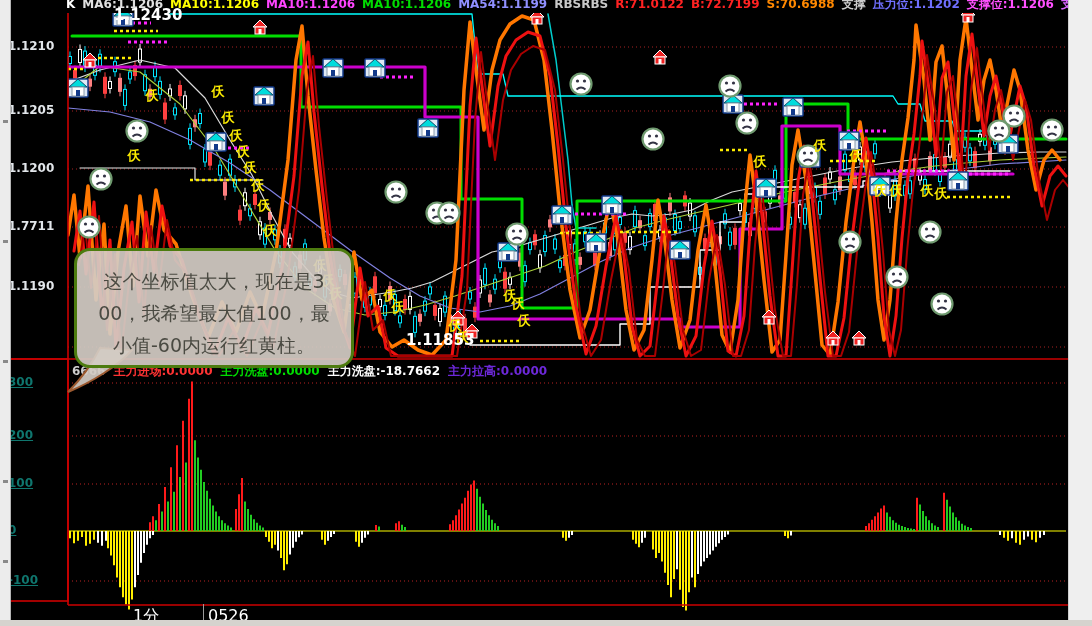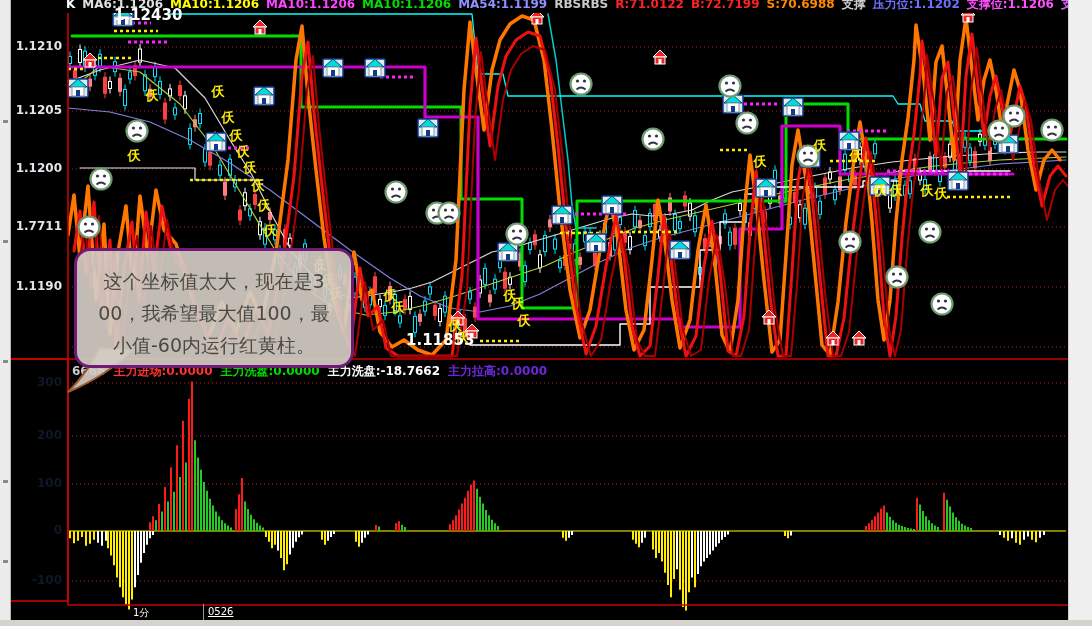--- a/index.html
+++ b/index.html
@@ -10,30 +10,30 @@
   #right-edge{position:absolute;left:1068px;top:0;width:24px;height:626px;background:#efefef;border-left:1px solid #cfcfcf;}
   #bottom-edge{position:absolute;left:0;top:620px;width:1092px;height:6px;background:#d6d3ce;}
   .tick{position:absolute;left:3px;width:5px;height:3px;background:#8a8a8a;}
   svg#chart{position:absolute;left:0;top:0;pointer-events:none;}
   #header-line{position:absolute;left:66px;top:-4px;height:17px;white-space:nowrap;
     font-size:12px;font-weight:bold;letter-spacing:0px;}
   #header-line span{margin-right:7px;}
   #lower-header{position:absolute;left:72px;top:363px;height:15px;white-space:nowrap;
     font-size:12px;font-weight:bold;}
   #lower-header span{margin-right:8px;}
-  .yaxis-label{position:absolute;left:8px;width:54px;text-align:right;
+  .yaxis-label{position:absolute;left:8px;width:54px;
     font-size:12px;font-weight:bold;color:#e2e6ea;}
-  .yaxis-label.lower{color:#0f172a;}
+  .yaxis-label.lower{color:#0f766e;text-decoration:underline;}
   .price-annotation{position:absolute;font-size:15px;font-weight:bold;color:#ffffff;margin-left:8px;}
   #tooltip{position:absolute;left:74px;top:248px;width:274px;height:100px;
-    background:rgba(212,204,196,0.92);border:3px solid #701a75;border-radius:16px;
+    background:rgba(212,204,196,0.92);border:3px solid #4d7c0f;border-radius:16px;
     color:#4a4a42;font-size:19px;line-height:32px;text-align:center;
     padding-top:14px;white-space:pre-line;}
   #tooltip-tail{position:absolute;left:60px;top:346px;width:90px;height:50px;}
-  #bottom-bar{position:absolute;left:10px;top:604px;width:1058px;height:16px;color:#fff;font-size:10px;}
+  #bottom-bar{position:absolute;left:10px;top:604px;width:1058px;height:16px;color:#fff;font-size:16px;}
   #period-label{position:absolute;left:123px;top:2px;}
   #code-label{position:absolute;left:198px;top:2px;text-decoration:underline;}
   #bar-divider{position:absolute;left:193px;top:0px;width:1px;height:16px;background:#9a9a9a;}
 </style>
 </head>
 <body>
 
 <div id="stage">
   <div id="blackarea"></div>
   <svg id="chart" width="1092" height="626" viewBox="0 0 1092 626">

